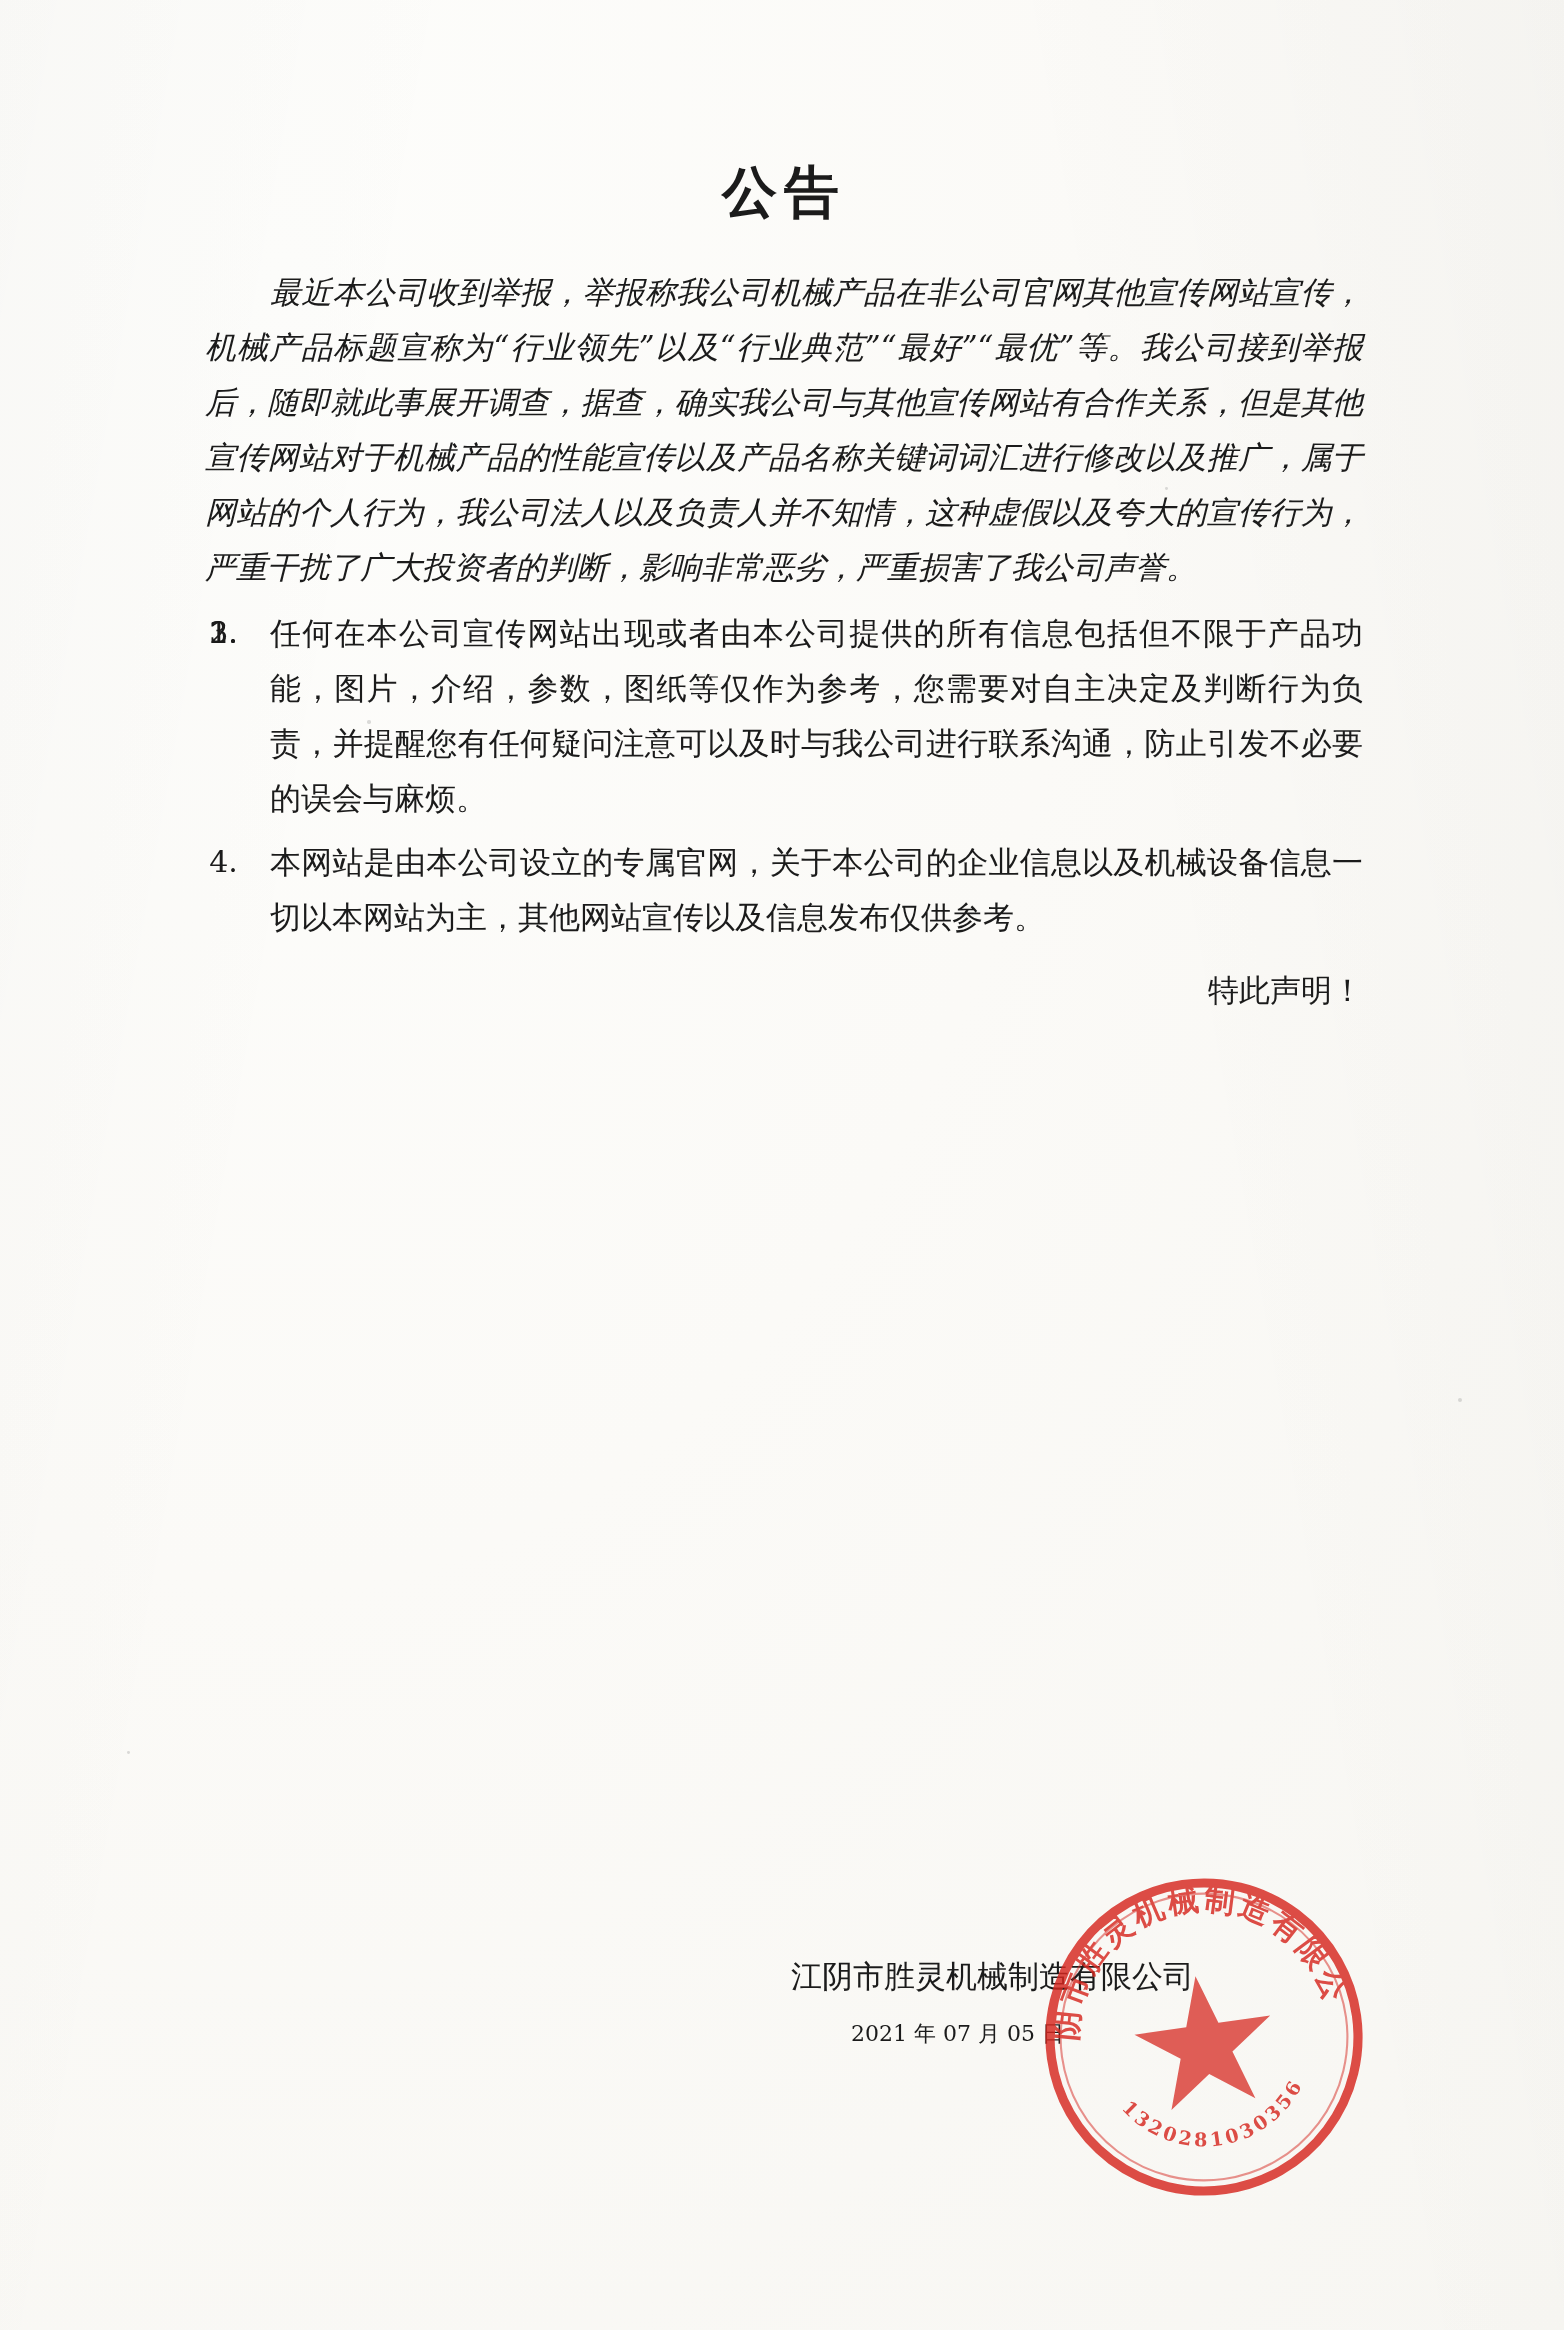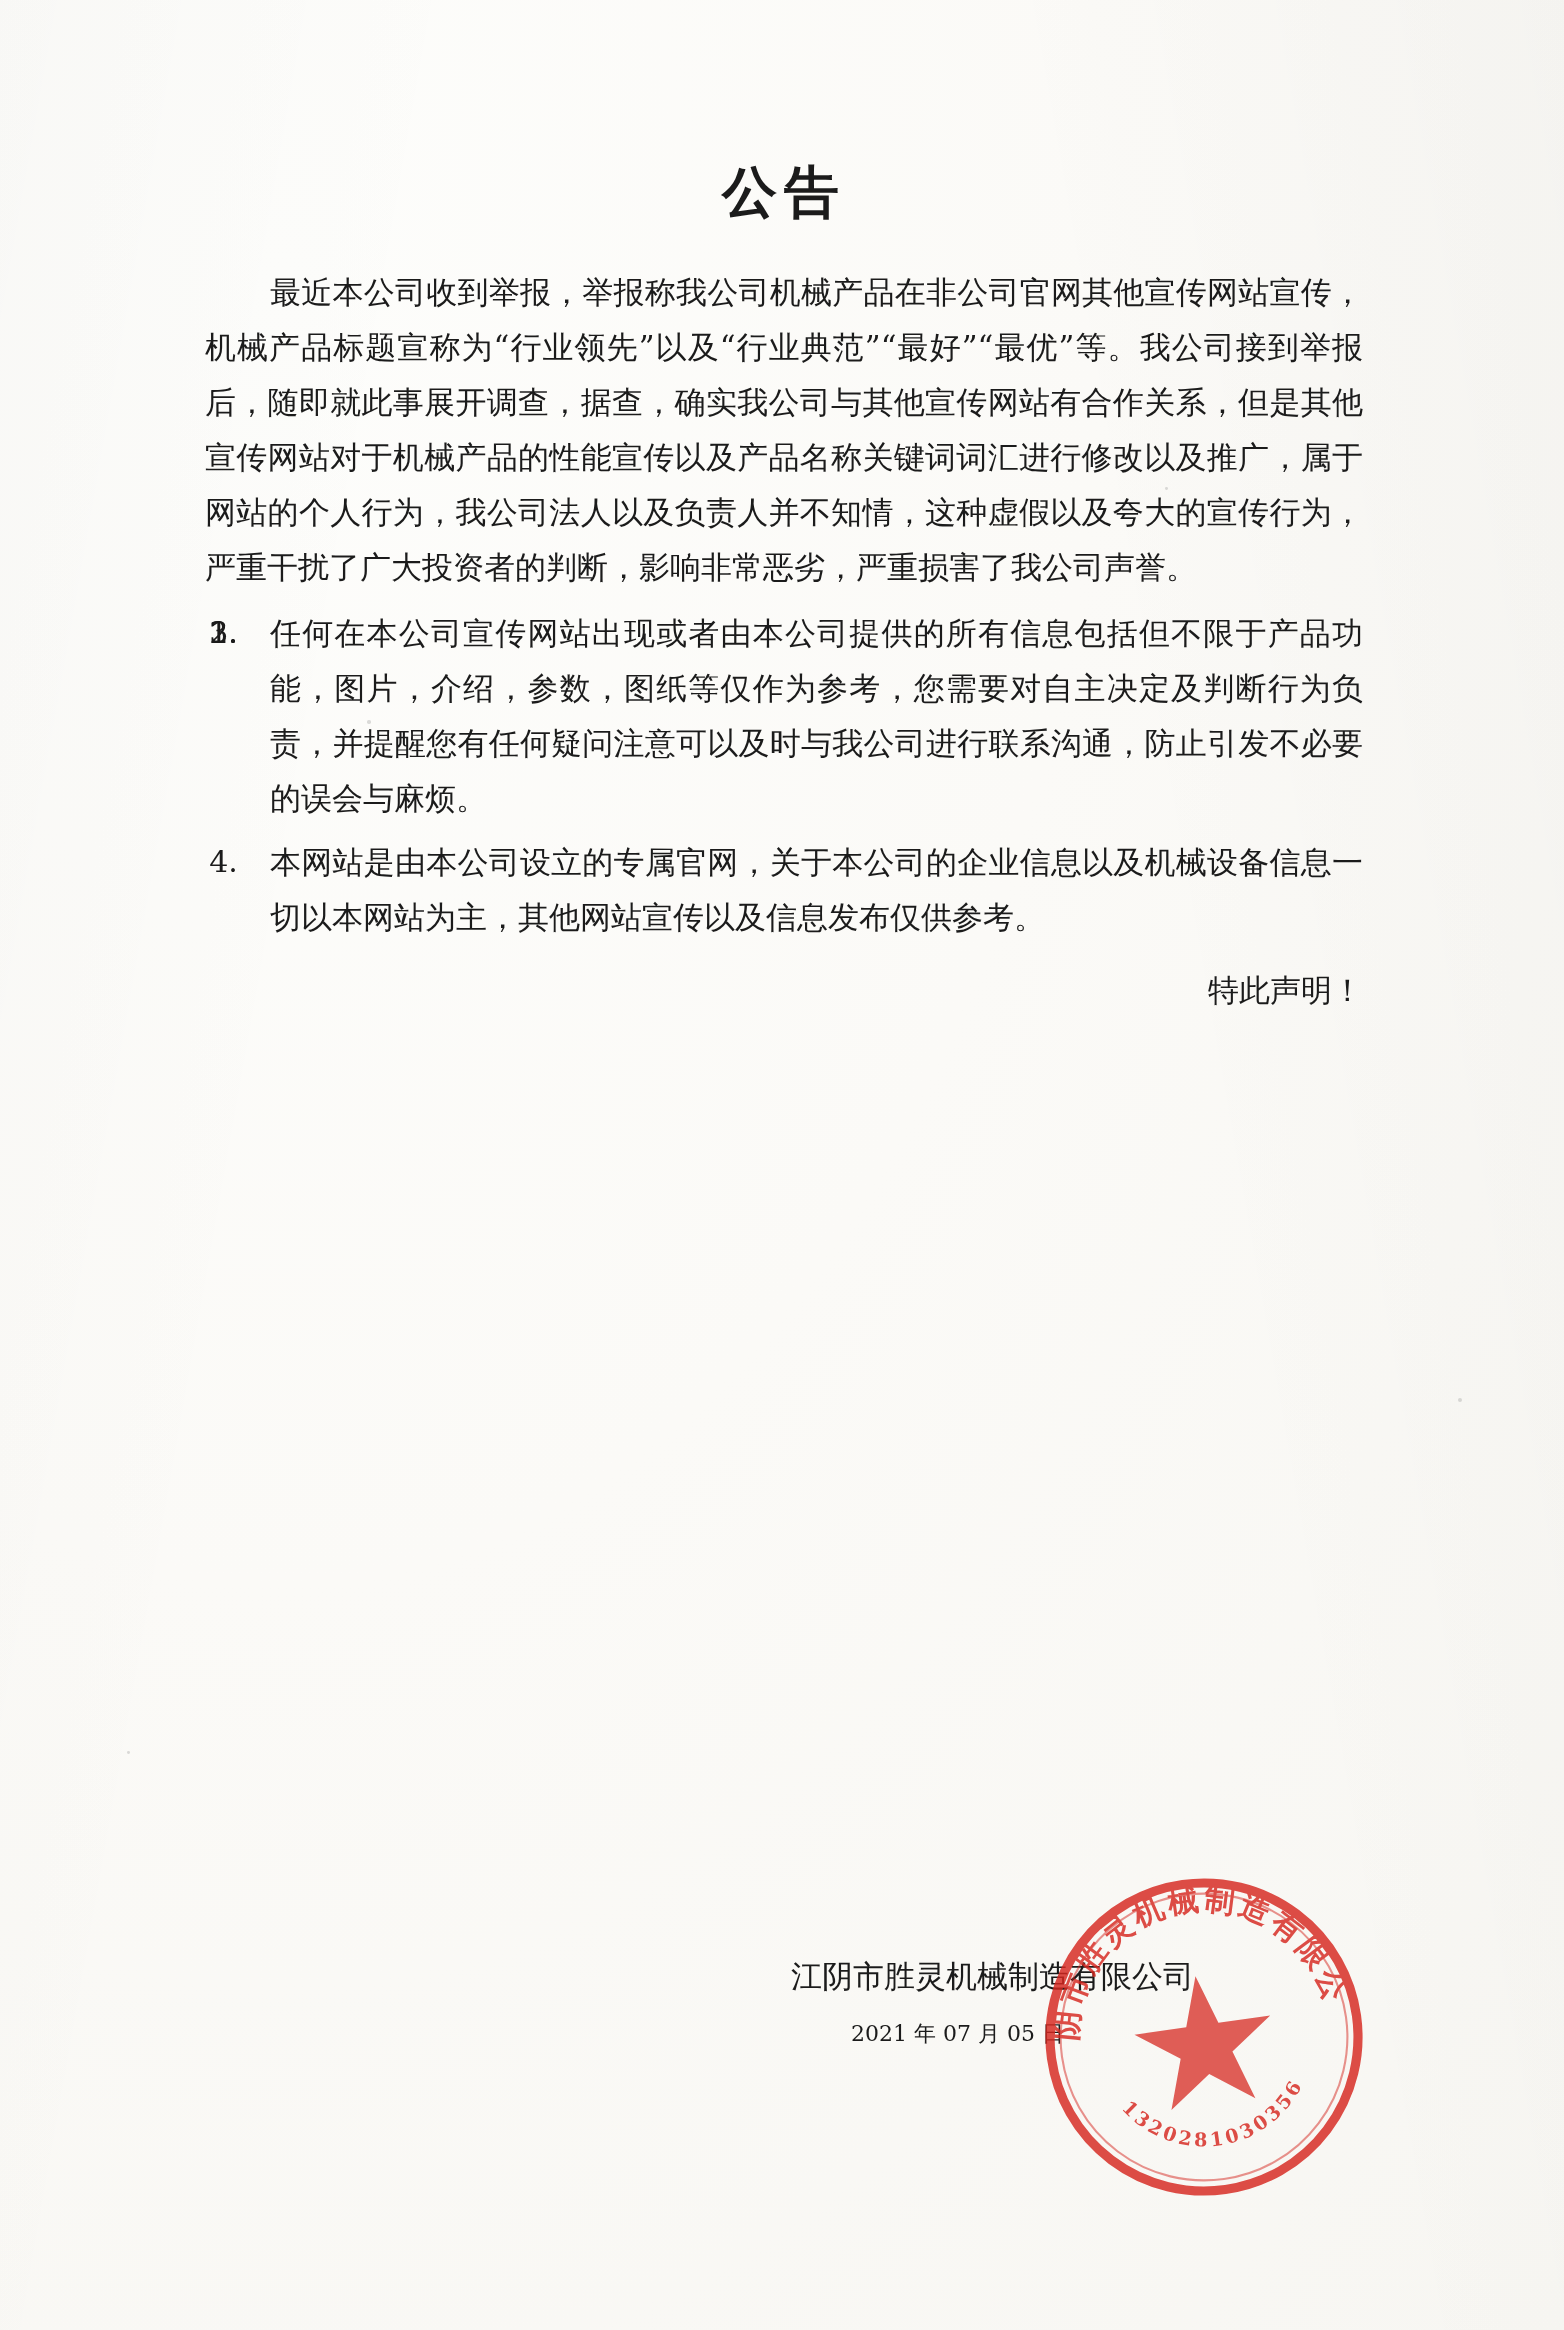--- a/index.html
+++ b/index.html
@@ -56,20 +56,21 @@
     font-family: "DejaVu Serif", "Liberation Serif", serif;
   }
 
   .para {
     font-size: 31px;
     line-height: 1.78;
     text-align: justify;
     text-justify: inter-ideograph;
     margin: 0 0 10px 0;
     text-indent: 65px;
+    font-style: italic;
   }
 
   .list {
     margin: 4.2px 0 0 0;
     padding: 0;
     list-style: none;
   }
   .list-item {
     position: relative;
     font-size: 31px;

